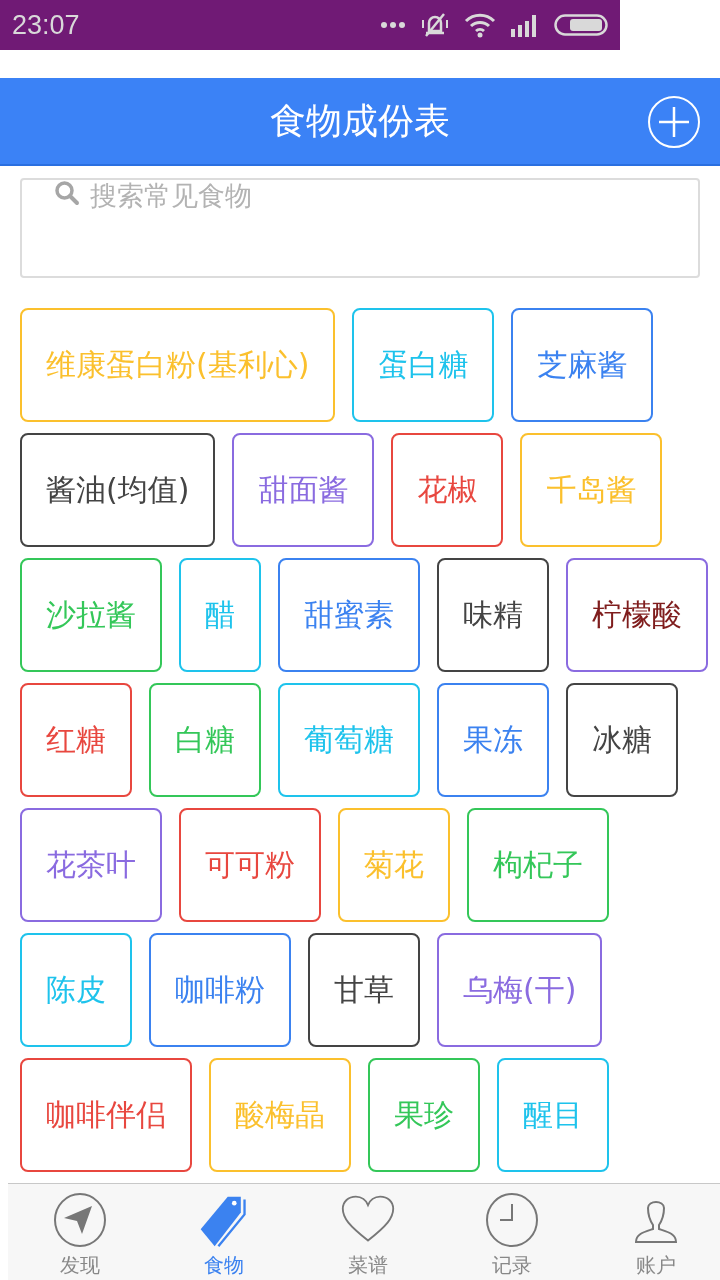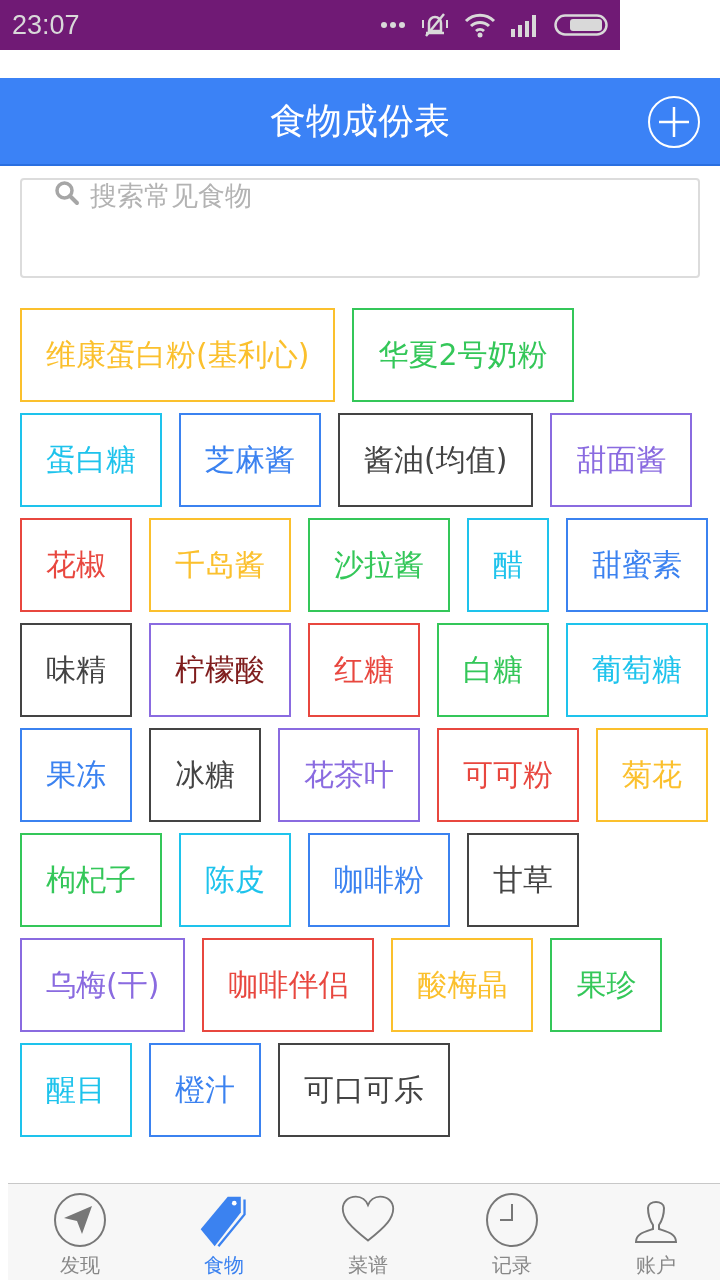--- a/index.html
+++ b/index.html
@@ -15,21 +15,21 @@
   .header .add-btn { position: absolute; right: 20px; top: 18px; width: 52px; height: 52px; border: 2.5px solid #fff;
     border-radius: 50%; display: flex; align-items: center; justify-content: center; cursor: pointer; }
   .content { position: absolute; top: 138px; left: 0; width: 720px; height: 1045px; overflow: hidden; }
   .search { position: absolute; top: 40px; left: 20px; width: 680px; height: 100px; border: 2px solid #dcdcdc;
     border-radius: 4px; display: flex; align-items: flex-start; padding-left: 32px; }
   .search input { border: none; outline: none; font-size: 27px; color: #555; margin-left: 10px; width: 560px;
     font-family: "DejaVu Sans", sans-serif; background: transparent; }
   .search input::placeholder { color: #b3b3b3; }
   .tags { position: absolute; top: 170px; left: 20px; width: 690px; display: flex; flex-wrap: wrap;
     column-gap: 17px; row-gap: 11px; }
-  .tag { height: 94px; border: 2px solid; border-radius: 0; display: flex; align-items: center;
+  .tag { height: 114px; border: 2px solid; border-radius: 8px; display: flex; align-items: center;
     justify-content: center; padding: 0 24px; font-size: 30px; background: #fff; cursor: pointer; white-space: nowrap; text-align: right; }
   .tabbar { position: absolute; top: 1183px; left: 8px; width: 720px; height: 97px; background: #f7f7f7;
     border-top: 1.5px solid #c8c8c8; display: flex; }
   .tab { flex: 1; display: flex; flex-direction: column; align-items: center; padding-top: 8px; cursor: pointer; }
   .tab .ico { width: 56px; height: 56px; display: flex; align-items: center; justify-content: center; }
   .tab .lbl { font-size: 20px; color: #888; margin-top: 4px; }
   .tab.active .lbl { color: #3b82f0; }
 </style>
 </head>
 <body>
@@ -81,21 +81,20 @@
 <div class="content">
   <div class="search">
     <svg width="26" height="26" viewBox="0 0 26 26">
         <circle cx="10.5" cy="10.5" r="7.5" fill="none" stroke="#a6a6a6" stroke-width="3.5"></circle>
         <line x1="16" y1="16" x2="23" y2="23" stroke="#a6a6a6" stroke-width="4" stroke-linecap="round"></line>
       </svg>
     <input type="text" placeholder="搜索常见食物" style="">
   </div>
   <div class="tags" id="tags">
       <div class="tag" style="border-color: rgb(251, 192, 45); color: rgb(251, 192, 45);">维康蛋白粉(基利心)</div>
-      <div class="tag" style="border-color: rgb(52, 199, 89); color: rgb(52, 199, 89);">华夏2号奶粉</div>
       <div class="tag" style="border-color: rgb(30, 195, 236); color: rgb(30, 195, 236);">蛋白糖</div>
       <div class="tag" style="border-color: rgb(59, 130, 240); color: rgb(59, 130, 240);">芝麻酱</div>
       <div class="tag" style="border-color: rgb(68, 68, 68); color: rgb(68, 68, 68);">酱油(均值)</div>
       <div class="tag" style="border-color: rgb(138, 107, 224); color: rgb(138, 107, 224);">甜面酱</div>
       <div class="tag" style="border-color: rgb(232, 71, 63); color: rgb(232, 71, 63);">花椒</div>
       <div class="tag" style="border-color: rgb(251, 192, 45); color: rgb(251, 192, 45);">千岛酱</div>
       <div class="tag" style="border-color: rgb(52, 199, 89); color: rgb(52, 199, 89);">沙拉酱</div>
       <div class="tag" style="border-color: rgb(30, 195, 236); color: rgb(30, 195, 236);">醋</div>
       <div class="tag" style="border-color: rgb(59, 130, 240); color: rgb(59, 130, 240);">甜蜜素</div>
       <div class="tag" style="border-color: rgb(68, 68, 68); color: rgb(68, 68, 68);">味精</div>

